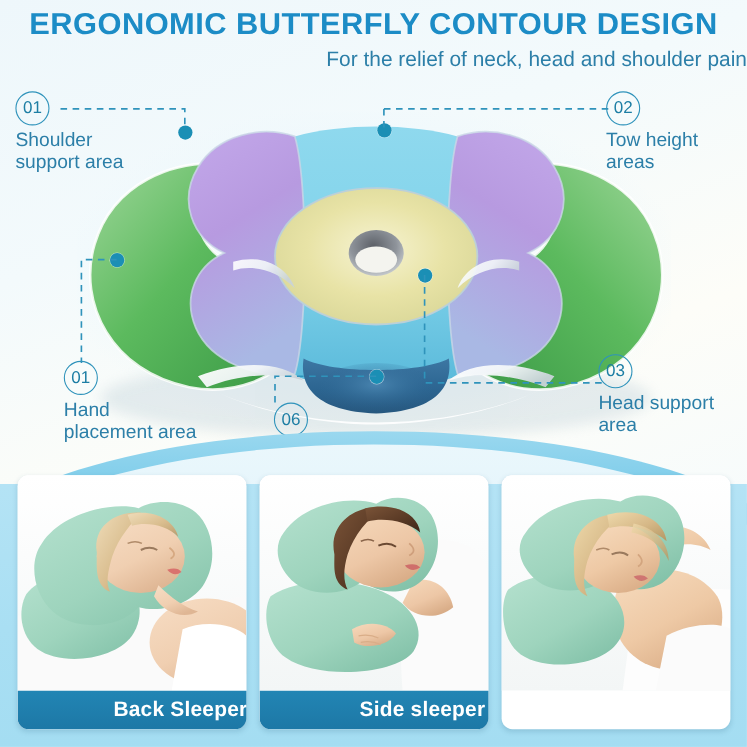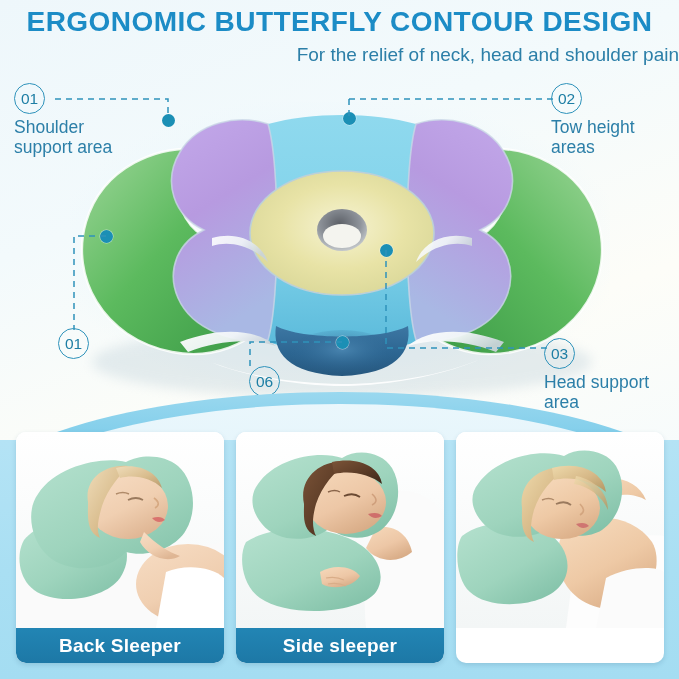--- a/index.html
+++ b/index.html
@@ -83,20 +83,21 @@
   .card.c3{left:456px;}
   .photo{position:absolute;left:0;top:0;width:208px;height:196px;overflow:hidden;background:#ffffff;}
   .photo svg{display:block;width:208px;height:196px;}
   .caption{
     position:absolute;left:0;bottom:0;width:208px;height:35px;
     background:linear-gradient(180deg,#2285b4 0%,#1d78a6 100%);
     color:#ffffff;font-weight:bold;font-size:19px;
     display:flex;align-items:center;justify-content:center;
     border-radius:0 0 9px 9px;letter-spacing:.2px;
     font-family:"Liberation Sans Narrow","Liberation Sans",sans-serif;
+    padding-left:44px;
   }
 </style>
 </head>
 <body>
 
 <div id="page">
 
   <div class="title">ERGONOMIC BUTTERFLY CONTOUR DESIGN</div>
   <div class="subtitle">For the relief of neck, head and shoulder pain</div>
 
@@ -231,28 +232,30 @@
     </div>
 
     <div class="cal" style="left:551px;top:11px;">
       <div class="badge">02</div>
       <div class="cal-text">Tow height
 areas</div>
     </div>
 
     <div class="cal" style="left:58px;top:256px;">
       <div class="badge">01</div>
+      <div class="cal-text">Hand
+placement area</div>
     </div>
 
     <div class="cal" style="left:235px;top:294px;">
       <div class="badge" style="margin-left:14px;">06</div>
       <div class="cal-text">Head support area</div>
     </div>
 
-    <div class="cal" style="left:544px;top:266px;">
+    <div class="cal" style="left:544px;top:250px;">
       <div class="badge">03</div>
       <div class="cal-text">Head support
 area</div>
     </div>
   </div>
 
   <div class="band"></div>
   <div class="band-inner"></div>
   <div class="lower-bg"></div>
 

